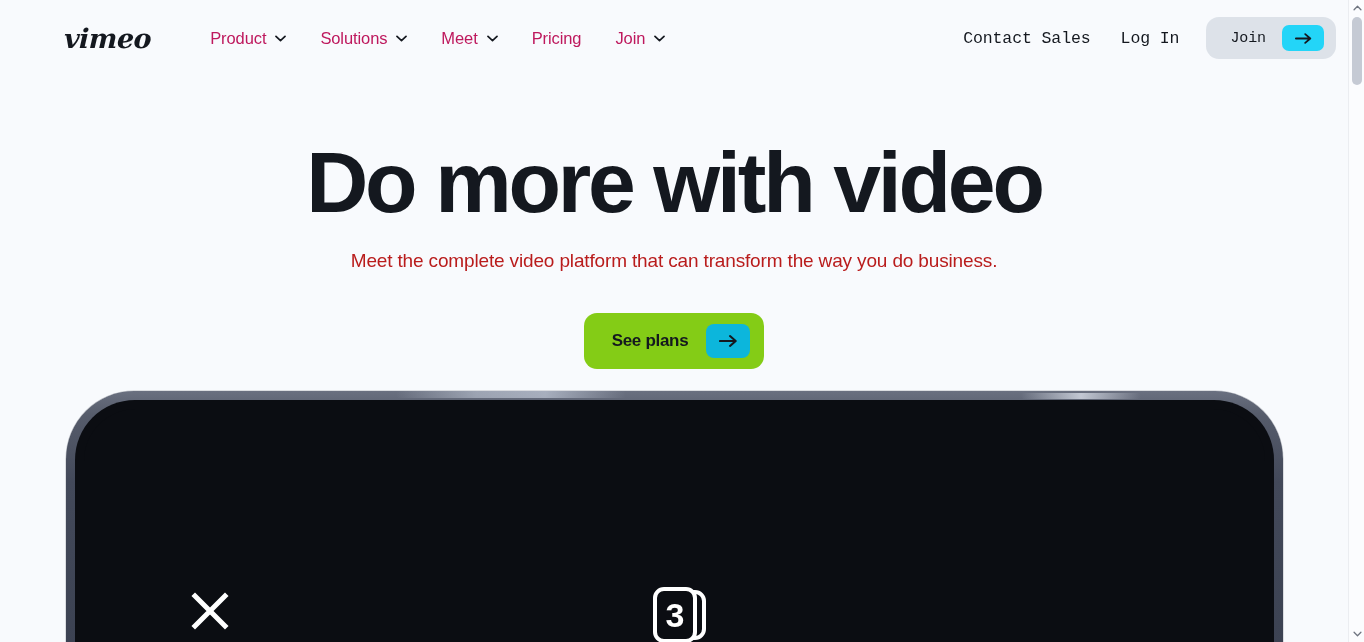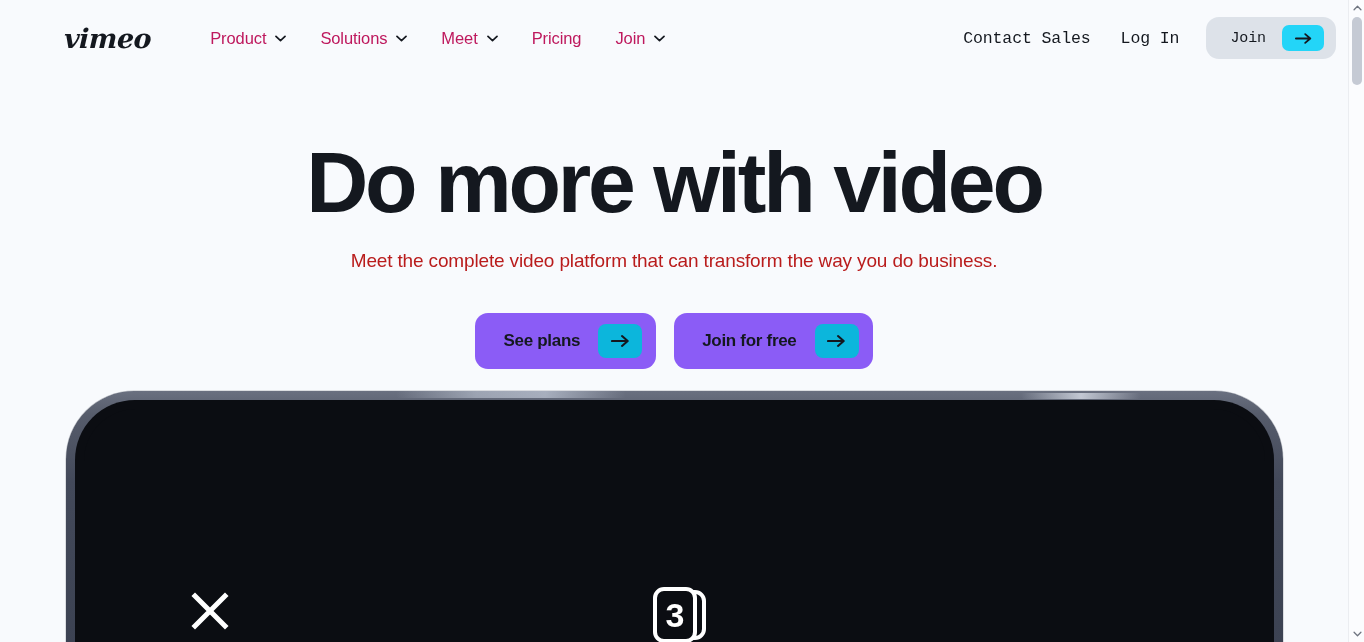--- a/index.html
+++ b/index.html
@@ -114,21 +114,21 @@
   }
 
   #cta-row {
     position:absolute; top:313px; left:0; width:1348px;
     display:flex; justify-content:center; align-items:center;
     gap:18px;
   }
   .cta-btn {
     display:flex; align-items:center;
     gap:18px;
-    background:#8b5cf6;
+    background:#84cc16;
     border:none;
     border-radius:13px;
     padding:11px 14px 11px 28px;
     cursor:pointer;
     font-family:"Liberation Sans", sans-serif;
   }
   .cta-label {
     font-size:17px;
     font-weight:bold;
     color:#14181F;
@@ -313,28 +313,20 @@
 
       <button class="cta-btn">
         <span class="cta-label">See plans</span>
         <span class="cta-arrow">
           <svg class="arrow-svg" viewBox="0 0 20 14" width="19" height="14">
             <path d="M1 7 H17 M11.6 1.8 L17.6 7 L11.6 12.2" fill="none" stroke="#14181F" stroke-width="2.2" stroke-linecap="round" stroke-linejoin="round"></path>
           </svg>
         </span>
       </button>
 
-      <button class="cta-btn">
-        <span class="cta-label">Join for free</span>
-        <span class="cta-arrow">
-          <svg class="arrow-svg" viewBox="0 0 20 14" width="19" height="14">
-            <path d="M1 7 H17 M11.6 1.8 L17.6 7 L11.6 12.2" fill="none" stroke="#14181F" stroke-width="2.2" stroke-linecap="round" stroke-linejoin="round"></path>
-          </svg>
-        </span>
-      </button>
 
     </div>
   </div>
 
   <div id="phone">
     <div id="bezel-sheen"></div>
     <div id="bezel-sheen2"></div>
     <div id="phone-inner-ring"></div>
 
     <div id="phone-screen">

